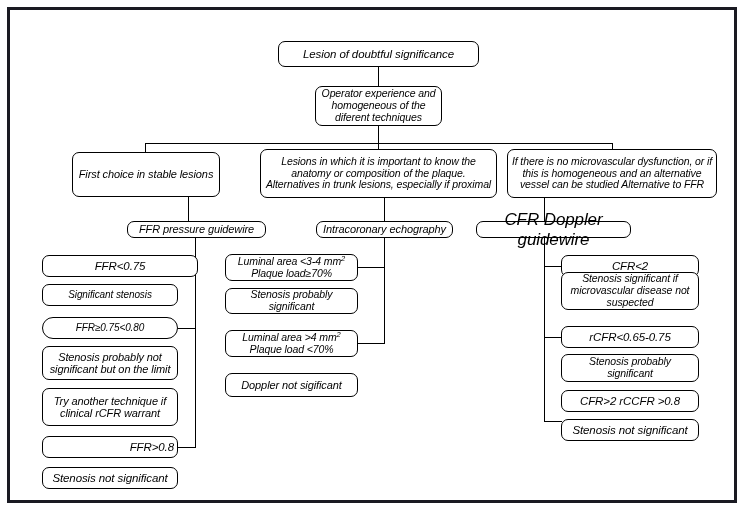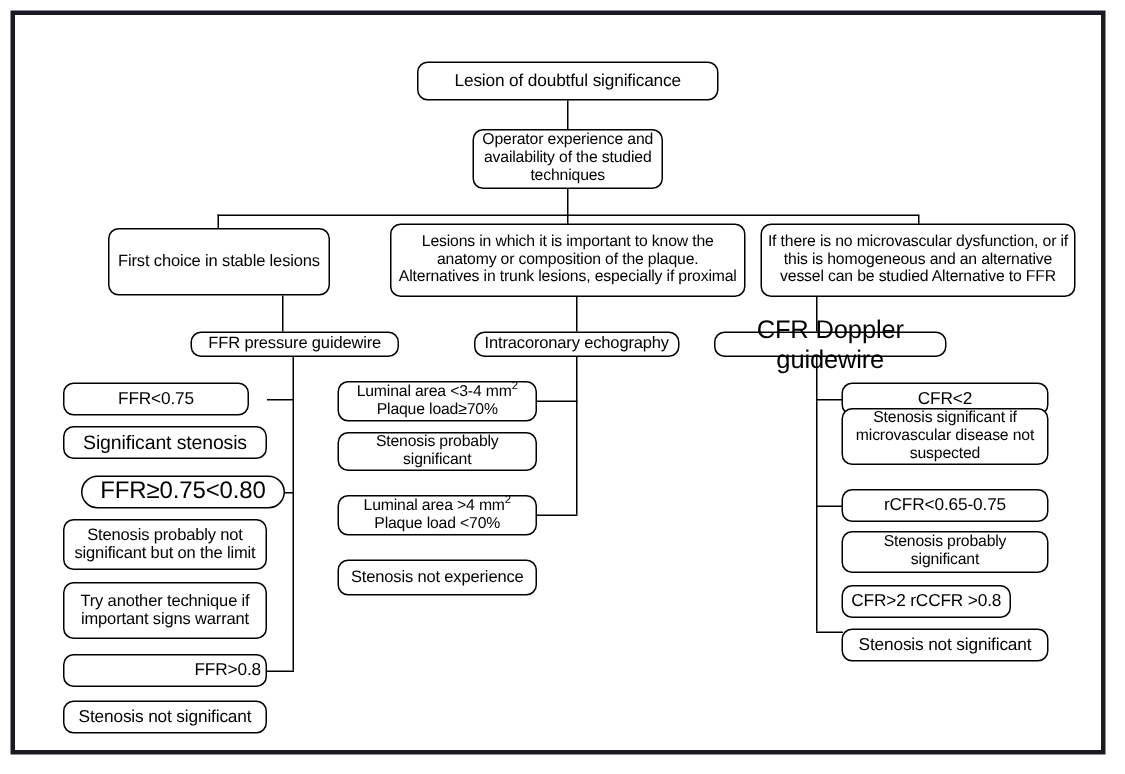--- a/index.html
+++ b/index.html
@@ -35,21 +35,21 @@
     background: #ffffff;
     display: flex;
     align-items: center;
     justify-content: center;
     text-align: center;
     color: #000000;
     line-height: 1.12;
     padding: 1px 3px;
     letter-spacing: -0.1px;
   }
-  .node .txt { display: block; width: 100%; }
+  .node .txt { display: block; width: 100%; font-style: italic; }
   
   .ln {
     position: absolute;
     background: #000000;
   }
   .lnv { width: 1px; }
   .lnh { height: 1px; }
   sup { font-size: 0.72em; vertical-align: super; line-height: 0; }
 </style>
 </head>
@@ -58,21 +58,21 @@
 <div id="root">
   <div id="frame">
 
     <div class="node" style="left:268px; top:31px; width:201px; height:26px; font-size:11.5px;">
       <span class="txt">Lesion of doubtful significance</span>
     </div>
 
     <div class="ln lnv" style="left:368px; top:57px; height:19px;"></div>
 
     <div class="node" style="left:305px; top:76px; width:127px; height:40px; font-size:10.5px;">
-      <span class="txt">Operator experience and availability of the studied techniques</span>
+      <span class="txt">Operator experience and homogeneous of the diferent techniques</span>
     </div>
 
     <div class="ln lnv" style="left:368px; top:116px; height:18px;"></div>
 
     <div class="ln lnh" style="left:135px; top:133px; width:467px;"></div>
 
     <div class="ln lnv" style="left:135px; top:133px; height:9px;"></div>
     <div class="ln lnv" style="left:368px; top:133px; height:9px;"></div>
     <div class="ln lnv" style="left:602px; top:133px; height:9px;"></div>
 
@@ -100,34 +100,34 @@
     </div>
     <div class="node" style="left:466px; top:211px; width:155px; height:17px; font-size:17px;">
       <span class="txt">CFR Doppler guidewire</span>
     </div>
 
     <div class="ln lnv" style="left:185px; top:228px; height:209px;"></div>
     <div class="ln lnh" style="left:168px; top:256px; width:18px;"></div>
     <div class="ln lnh" style="left:168px; top:318px; width:18px;"></div>
     <div class="ln lnh" style="left:168px; top:437px; width:18px;"></div>
 
-    <div class="node" style="left:32px; top:245px; width:124px; height:22px; font-size:11.5px;">
+    <div class="node" style="left:32px; top:245px; width:156px; height:22px; font-size:11.5px;">
       <span class="txt">FFR&lt;0.75</span>
     </div>
-    <div class="node" style="left:32px; top:274px; width:136px; height:22px; font-size:13px;">
+    <div class="node" style="left:32px; top:274px; width:136px; height:22px; font-size:10px;">
       <span class="txt">Significant stenosis</span>
     </div>
-    <div class="node" style="left:44px; top:307px; width:136px; height:22px; font-size:16px;border-radius:11px;">
+    <div class="node" style="left:32px; top:307px; width:136px; height:22px; font-size:10px;border-radius:11px;">
       <span class="txt">FFR≥0.75&lt;0.80</span>
     </div>
     <div class="node" style="left:32px; top:336px; width:136px; height:34px; font-size:11px;">
       <span class="txt">Stenosis probably not significant but on the limit</span>
     </div>
     <div class="node" style="left:32px; top:378px; width:136px; height:38px; font-size:11px;">
-      <span class="txt">Try another technique if important signs warrant</span>
+      <span class="txt">Try another technique if clinical rCFR warrant</span>
     </div>
     <div class="node" style="left:32px; top:426px; width:136px; height:22px; font-size:11.5px;text-align:right;">
       <span class="txt">FFR&gt;0.8</span>
     </div>
     <div class="node" style="left:32px; top:457px; width:136px; height:22px; font-size:11.5px;">
       <span class="txt">Stenosis not significant</span>
     </div>
 
     <div class="ln lnv" style="left:374px; top:228px; height:105px;"></div>
     <div class="ln lnh" style="left:348px; top:257px; width:27px;"></div>
@@ -136,41 +136,41 @@
     <div class="node" style="left:215px; top:244px; width:133px; height:27px; font-size:10.5px;">
       <span class="txt"><span>Luminal area &lt;3-4 mm</span><sup>2</sup><br><span>Plaque load≥70%</span></span>
     </div>
     <div class="node" style="left:215px; top:278px; width:133px; height:26px; font-size:10.5px;">
       <span class="txt">Stenosis probably significant</span>
     </div>
     <div class="node" style="left:215px; top:320px; width:133px; height:27px; font-size:10.5px;">
       <span class="txt"><span>Luminal area &gt;4 mm</span><sup>2</sup><br><span>Plaque load &lt;70%</span></span>
     </div>
     <div class="node" style="left:215px; top:363px; width:133px; height:24px; font-size:11px;">
-      <span class="txt">Stenosis not experience</span>
+      <span class="txt">Doppler not sigificant</span>
     </div>
 
     <div class="ln lnv" style="left:534px; top:228px; height:183px;"></div>
     <div class="ln lnh" style="left:534px; top:256px; width:18px;"></div>
     <div class="ln lnh" style="left:534px; top:327px; width:18px;"></div>
     <div class="ln lnh" style="left:534px; top:411px; width:18px;"></div>
 
     <div class="node" style="left:551px; top:245px; width:138px; height:22px; font-size:11.5px;">
       <span class="txt">CFR&lt;2</span>
     </div>
     <div class="node" style="left:551px; top:262px; width:138px; height:38px; font-size:10.5px;">
       <span class="txt">Stenosis significant if microvascular disease not suspected</span>
     </div>
     <div class="node" style="left:551px; top:316px; width:138px; height:22px; font-size:11.5px;">
       <span class="txt">rCFR&lt;0.65-0.75</span>
     </div>
     <div class="node" style="left:551px; top:344px; width:138px; height:28px; font-size:10.5px;">
       <span class="txt">Stenosis probably significant</span>
     </div>
-    <div class="node" style="left:551px; top:380px; width:113px; height:22px; font-size:11.5px;">
+    <div class="node" style="left:551px; top:380px; width:138px; height:22px; font-size:11.5px;">
       <span class="txt">CFR&gt;2 rCCFR &gt;0.8</span>
     </div>
     <div class="node" style="left:551px; top:409px; width:138px; height:22px; font-size:11.5px;">
       <span class="txt">Stenosis not significant</span>
     </div>
 
   </div>
 </div>
 
 </body></html>

